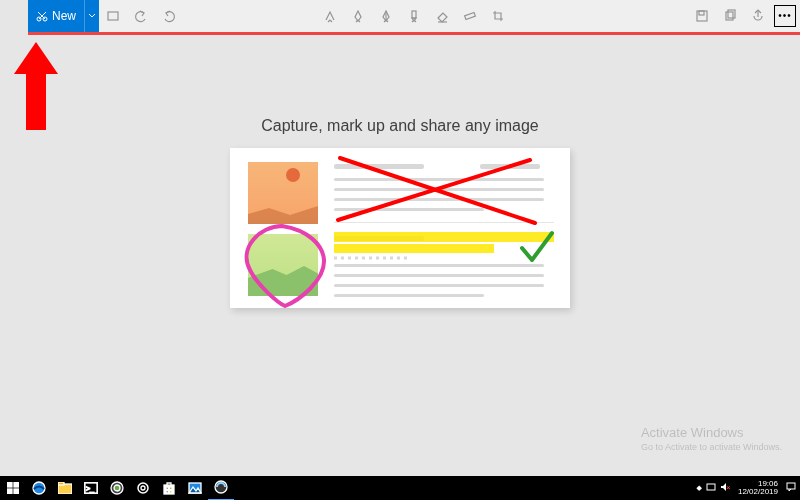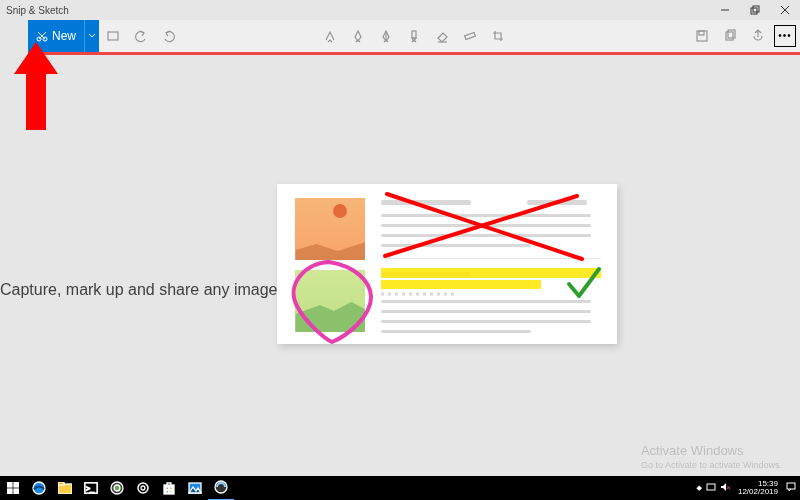--- a/index.html
+++ b/index.html
@@ -26,79 +26,57 @@
   .newbtn .cam{display:inline-flex;}
   .newbtn-chev{background:var(--accent);color:#fff;height:32px;width:14px;display:flex;align-items:center;justify-content:center;border-left:1px solid rgba(255,255,255,.25);cursor:pointer;}
   .tb-slot{width:28px;height:32px;display:flex;align-items:center;justify-content:center;color:var(--disabled);cursor:pointer;}
   .tb-slot svg{stroke:currentColor;fill:none;stroke-width:1.2;}
   .tb-slot.disabled{cursor:default;opacity:.9;}
   .tb-center{position:absolute;left:50%;transform:translateX(-50%);display:flex;}
   .tb-right{margin-left:auto;display:flex;padding-right:4px;align-items:center;}
   .more-box{width:20px;height:20px;border:1.5px solid #000;display:flex;align-items:center;justify-content:center;color:#000;margin-left:2px;cursor:pointer;}
 
   
-  .canvas{position:absolute;left:0;right:0;top:52px;bottom:24px;display:flex;flex-direction:row;align-items:center;}
+  .canvas{position:absolute;left:0;right:0;top:52px;bottom:24px;display:flex;flex-direction:column;align-items:center;}
   .headline{color:#404040;font-size:16px;margin-top:65px;margin-bottom:13px;font-weight:400;}
   .promo{width:340px;height:160px;background:#fff;box-shadow:2px 3px 7px rgba(0,0,0,.15);position:relative;}
   
   .thumb{position:absolute;left:18px;width:70px;height:62px;background:#fc6;}
   .thumb.t1{top:14px;background:linear-gradient(#f7b679,#f8a46a);}
   .thumb.t1::after{content:"";position:absolute;bottom:0;left:0;right:0;height:20px;background:linear-gradient(#e0854e,#d8844f);clip-path:polygon(0 50%,30% 20%,60% 55%,100% 10%,100% 100%,0 100%);}
   .balloon{position:absolute;left:38px;top:6px;width:14px;height:14px;border-radius:50%;background:#e46a3c;}
   .thumb.t2{top:86px;background:linear-gradient(#d0e896,#bedf85);}
   .thumb.t2::after{content:"";position:absolute;bottom:0;left:0;right:0;height:30px;background:#8ac16a;clip-path:polygon(0 40%,35% 10%,55% 30%,80% 0,100% 25%,100% 100%,0 100%);}
   
   .ln{position:absolute;height:5px;background:#d8d8d8;border-radius:2px;}
   
   .promo svg.anno{position:absolute;inset:0;width:100%;height:100%;pointer-events:none;}
 
   
   .redarrow{position:absolute;left:14px;top:42px;}
   .redarrow .shaft{width:20px;height:56px;background:#ff0000;margin-left:12px;}
   .redarrow .head{width:0;height:0;border-left:22px solid transparent;border-right:22px solid transparent;border-bottom:32px solid #ff0000;}
 
   
-  .watermark{position:absolute;right:18px;bottom:30px;color:rgba(0,0,0,.18);font-size:9px;text-align:left;}
+  .watermark{position:absolute;right:18px;bottom:48px;color:rgba(0,0,0,.18);font-size:9px;text-align:left;}
   .watermark .w1{font-size:13px;margin-bottom:2px;}
 
   
   .taskbar{position:absolute;left:0;right:0;bottom:0;height:24px;background:var(--taskbar);display:flex;align-items:center;color:#fff;font-size:9px;}
   .taskbar .tb-item{width:26px;height:24px;display:flex;align-items:center;justify-content:center;cursor:pointer;}
   .taskbar .tb-item svg{stroke:#fff;fill:none;stroke-width:1.3;}
   .taskbar .tb-item.active{border-bottom:2px solid #57a8ff;}
   .tray{margin-left:auto;display:flex;align-items:center;padding-right:4px;gap:4px;}
   .clock{display:flex;flex-direction:column;align-items:flex-end;line-height:1;font-size:8px;padding:0 4px;}
 </style>
 </head>
 <body>
 
 <div id="screen">
 
-  <div class="titlebar">
-    <span class="title">Snip &amp; Sketch</span>
-    <div class="wincontrols">
-      <div class="wc">
-          <svg width="10" height="10">
-            <line x1="1" y1="5" x2="9" y2="5"></line>
-          </svg>
-        </div>
-      <div class="wc">
-          <svg width="10" height="10">
-            <rect x="1" y="3" width="6" height="6"></rect>
-            <rect x="3" y="1" width="6" height="6"></rect>
-          </svg>
-        </div>
-      <div class="wc">
-          <svg width="10" height="10">
-            <line x1="1" y1="1" x2="9" y2="9"></line>
-            <line x1="9" y1="1" x2="1" y2="9"></line>
-          </svg>
-        </div>
-    </div>
-  </div>
 
   <div class="toolbar">
     <div class="newbtn">
       <span class="cam">
         <svg width="12" height="12" viewBox="0 0 12 12">
             <circle cx="3" cy="9" r="2" fill="none" stroke="#fff"></circle>
             <circle cx="9" cy="9" r="2" fill="none" stroke="#fff"></circle>
             <line x1="3" y1="9" x2="10" y2="2" stroke="#fff"></line>
             <line x1="9" y1="9" x2="2" y2="2" stroke="#fff"></line>
           </svg>
@@ -321,21 +299,21 @@
             <rect x="1" y="2" width="8" height="6" fill="none" stroke="#fff"></rect>
           </svg>
       </span>
       <span>
         <svg width="10" height="10">
             <polygon points="1,4 3,4 6,1 6,9 3,6 1,6" fill="#fff"></polygon>
             <text x="6" y="8" fill="#ff5050" font-size="8">×</text>
           </svg>
       </span>
       <div class="clock">
-        <span>15:39</span>
+        <span>19:06</span>
         <span>12/02/2019</span>
       </div>
       <span>
         <svg width="10" height="10">
             <rect x="1" y="1" width="8" height="6" fill="none" stroke="#fff"></rect>
             <polyline points="3,7 3,9 5,7" fill="none" stroke="#fff"></polyline>
           </svg>
       </span>
     </div>
   </div>

